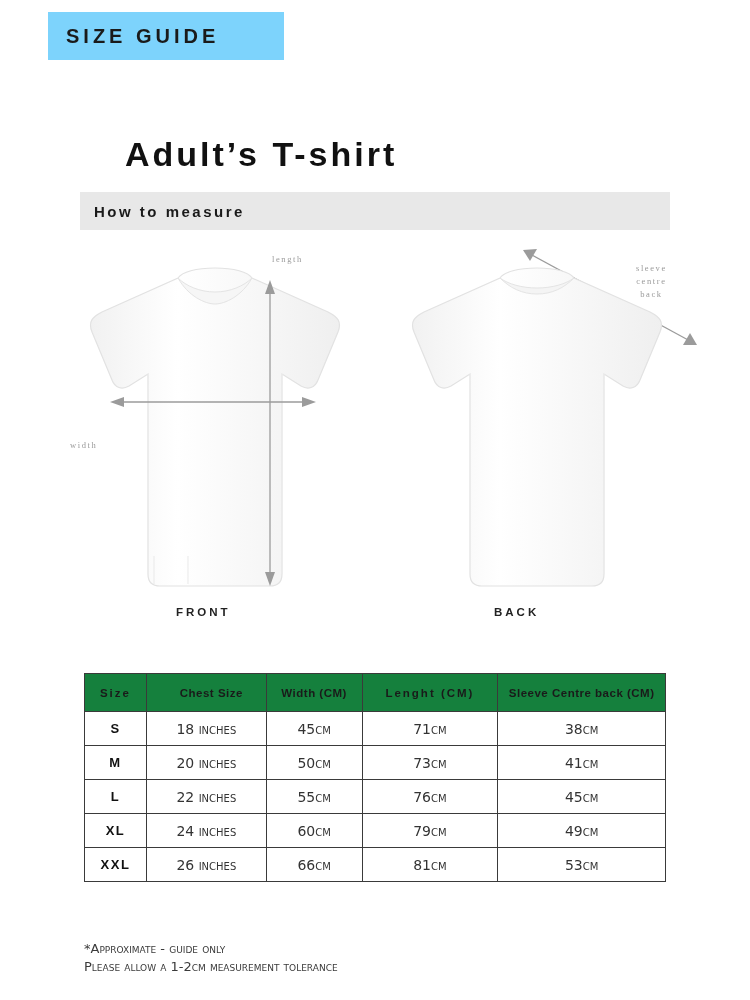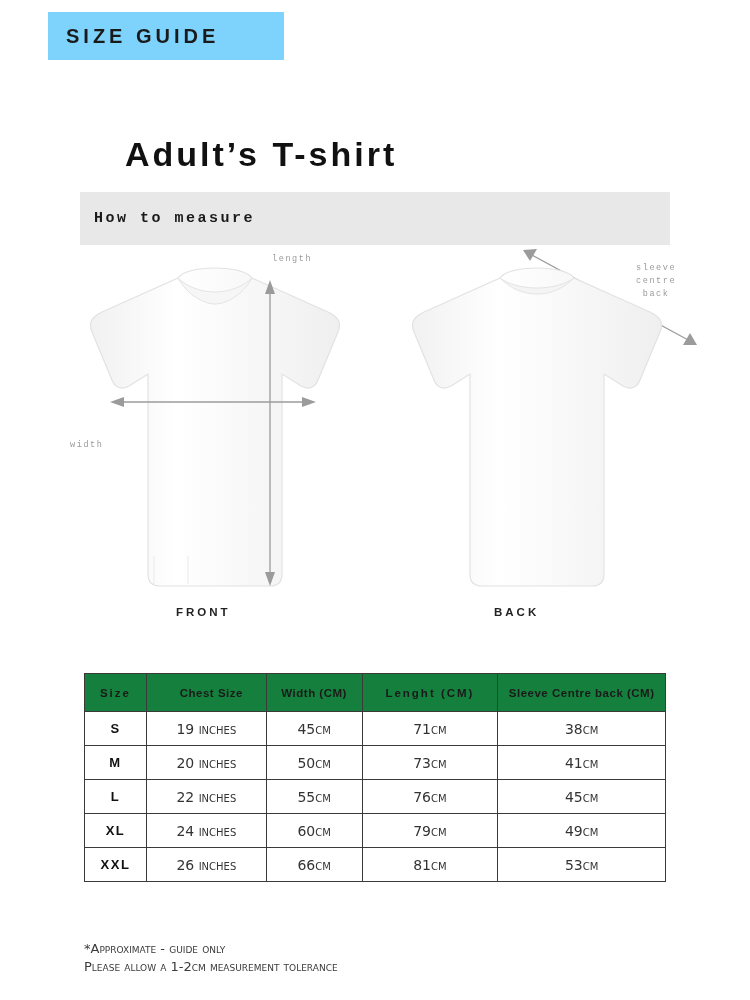--- a/index.html
+++ b/index.html
@@ -47,27 +47,26 @@
     color: #111111;
     margin-left: 45px;
   }
 
   
   .subtitle-band {
     position: absolute;
     left: 80px;
     top: 192px;
     width: 590px;
-    height: 53px;
+    height: 38px;
     background: #e8e8e8;
     display: flex;
     align-items: center;
     padding-left: 14px;
     box-sizing: border-box;
-    font-family: Liberation Mono, monospace;
   }
   .subtitle-band .subtitle {
     font-size: 15px;
     font-weight: bold;
     letter-spacing: 2.5px;
     color: #1a1a1a;
   }
 
   
   .illustration {
@@ -82,21 +81,21 @@
     position: absolute;
   }
   .shirt-front { left: 70px; top: 20px; }
   .shirt-back  { left: 392px; top: 20px; }
 
   .anno {
     position: absolute;
     font-size: 8.5px;
     letter-spacing: 1.6px;
     color: #9a9a9a;
-    font-family: Liberation Mono, monospace;
+    font-family: Liberation Serif, serif;
   }
   .anno-length { left: 272px; top: 18px; }
   .anno-width  { left: 70px;  top: 165px; margin-top: 39px; }
   .anno-sleeve { left: 636px; top: 26px; line-height: 13px; text-align: center; }
 
   .caption {
     position: absolute;
     font-size: 11.5px;
     letter-spacing: 3px;
     color: #222222;
@@ -237,21 +236,21 @@
       <th class="col-size tight">Size</th>
       <th class="col-chest">Chest Size</th>
       <th class="col-width">Width (CM)</th>
       <th class="col-length tight">Lenght (CM)</th>
       <th class="col-sleeve">Sleeve Centre back (CM)</th>
     </tr>
   </thead>
   <tbody>
     <tr>
       <td class="size-col">S</td>
-      <td class="sc">19 inches</td>
+      <td class="sc">18 inches</td>
       <td class="sc">45cm</td>
       <td class="sc">71cm</td>
       <td class="sc">38cm</td>
     </tr>
     <tr>
       <td class="size-col">M</td>
       <td class="sc">20 inches</td>
       <td class="sc">50cm</td>
       <td class="sc">73cm</td>
       <td class="sc">41cm</td>

